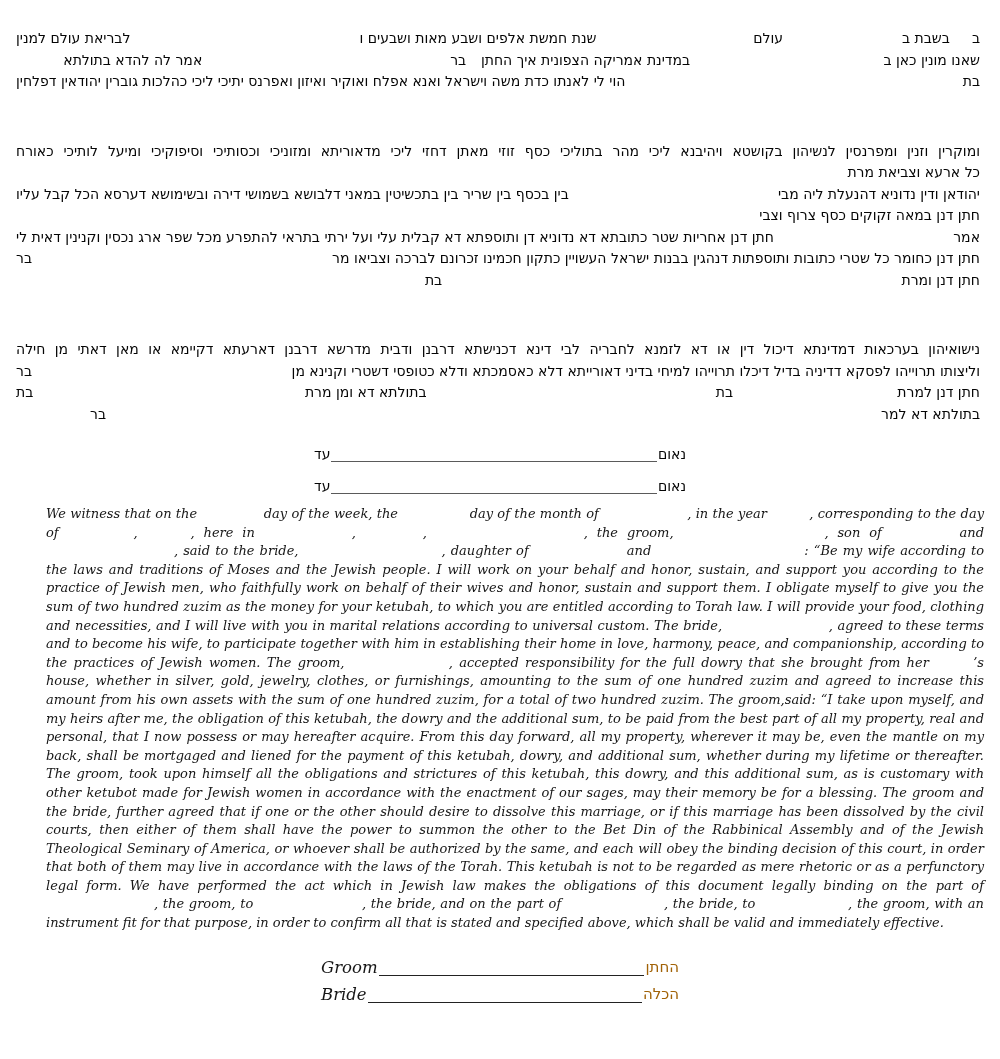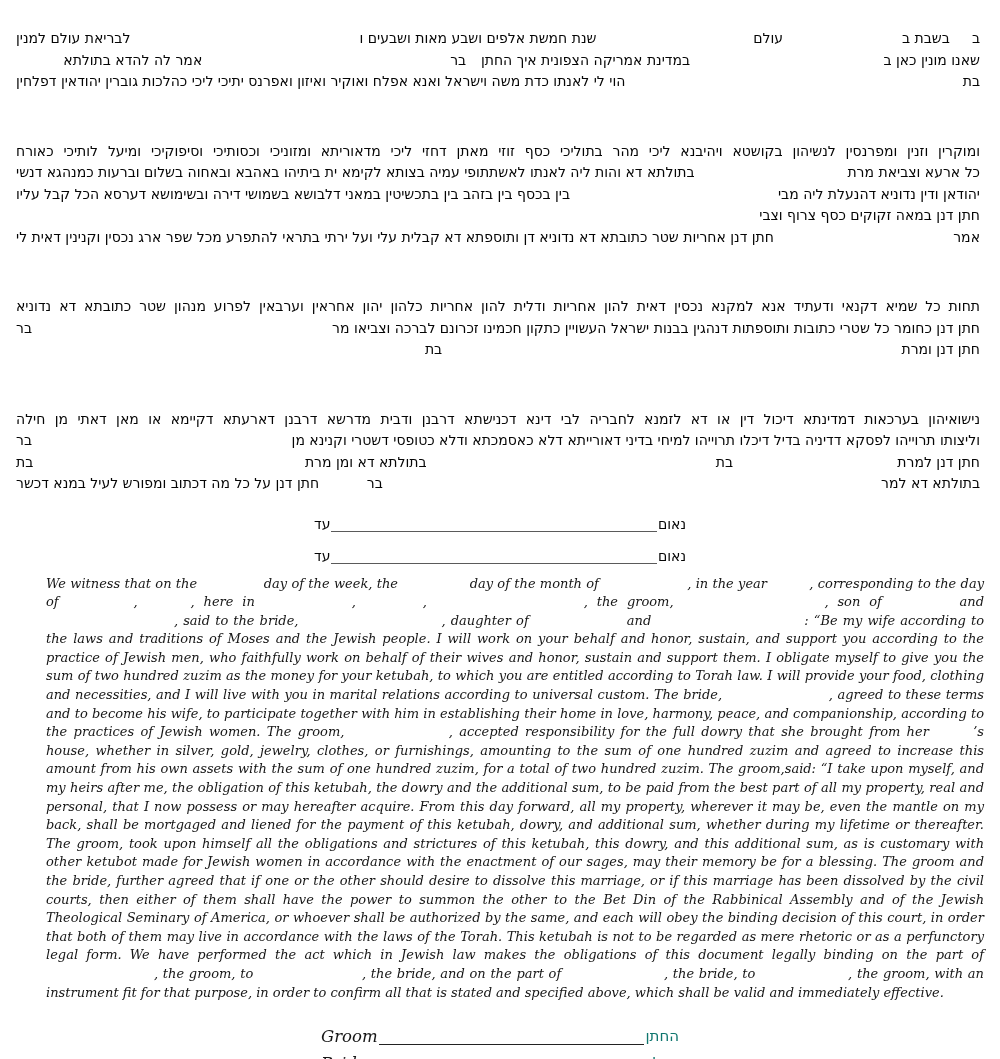--- a/index.html
+++ b/index.html
@@ -78,21 +78,21 @@
     line-height:17px;
   }
   .sig-line{
     flex:1;
     border-bottom:1.5px solid #222222;
     height:13px;
     margin:0 1px;
   }
   .sig-label-he{
     font-size:15px;
-    color:#0f766e;
+    color:#a16207;
     line-height:17px;
   }
 </style>
 </head>
 <body>
 
 <div class="page">
   <div class="hebrew-block">
       <div class="hline">
         <span class="hseg">ב</span>
@@ -117,37 +117,35 @@
       </div>
       <div class="hline">
         <span class="hseg">בת</span>
         <span class="hgap" style="flex-grow: 320;"></span>
         <span class="hseg">הוי לי לאנתו כדת משה וישראל ואנא אפלח ואוקיר ואיזון ואפרנס יתיכי ליכי כהלכות גוברין יהודאין דפלחין</span>
       </div>
       <div class="hline just">ומוקרין וזנין ומפרנסין לנשיהון בקושטא ויהיבנא ליכי מהר בתוליכי כסף זוזי מאתן דחזי ליכי מדאוריתא ומזוניכי וכסותיכי וסיפוקיכי ומיעל לותיכי כאורח</div>
       <div class="hline">
         <span class="hseg">כל ארעא וצביאת מרת</span>
         <span class="hgap" style="flex-grow: 190;"></span>
-        <span class="hseg">בתולתא דא והות ליה לאנתו לאשתתופי עמיה בצותא לקימא ית ביתיהו באהבא ובאחוה בשלום וברעות כמנהגא דנשי</span>
       </div>
       <div class="hline">
         <span class="hseg">יהודאן ודין נדוניא דהנעלת ליה מבי</span>
         <span class="hgap" style="flex-grow: 173;"></span>
-        <span class="hseg">בין בכסף בין בזהב בין בתכשיטין במאני דלבושא בשמושי דירה ובשימושא דערסא הכל קבל עליו</span>
+        <span class="hseg">בין בכסף בין שריר בין בתכשיטין במאני דלבושא בשמושי דירה ובשימושא דערסא הכל קבל עליו</span>
       </div>
       <div class="hline">
         <span class="hseg">חתן דנן במאה זקוקים כסף צרוף וצבי</span>
         <span class="hgap" style="flex-grow: 165;"></span>
       </div>
       <div class="hline">
         <span class="hseg">אמר</span>
         <span class="hgap" style="flex-grow: 187;"></span>
         <span class="hseg">חתן דנן אחריות שטר כתובתא דא נדוניא דן ותוספתא דא קבלית עלי ועל ירתי בתראי להתפרע מכל שפר ארג נכסין וקנינין דאית לי</span>
       </div>
-      <div class="hline just">תחות כל שמיא דקנאי ודעתיד אנא למקנא נכסין דאית להון אחריות ודלית להון אחריות כלהון יהון אחראין וערבאין לפרוע מנהון שטר כתובתא דא נדוניא</div>
       <div class="hline">
         <span class="hseg">חתן דנן כחומר כל שטרי כתובות ותוספתות דנהגין בבנות ישראל העשויין כתקון חכמינו זכרונם לברכה וצביאו מר</span>
         <span class="hgap" style="flex-grow: 150;"></span>
         <span class="hseg">בר</span>
       </div>
       <div class="hline">
         <span class="hseg">חתן דנן ומרת</span>
         <span class="hgap" style="flex-grow: 146;"></span>
         <span class="hseg">בת</span>
         <span class="hgap" style="flex-grow: 130;"></span>
@@ -165,21 +163,20 @@
         <span class="hgap" style="flex-grow: 264;"></span>
         <span class="hseg">בתולתא דא ומן מרת</span>
         <span class="hgap" style="flex-grow: 248;"></span>
         <span class="hseg">בת</span>
       </div>
       <div class="hline">
         <span class="hseg">בתולתא דא למר</span>
         <span class="hgap" style="flex-grow: 387;"></span>
         <span class="hseg">בר</span>
         <span class="hgap" style="flex-grow: 37;"></span>
-        <span class="hseg">חתן דנן על כל מה דכתוב ומפורש לעיל במנא דכשר</span>
       </div>
     </div>
   <div class="witness-section">
       <div class="witness-row">
         <span>נאום</span>
         <span class="w-line"></span>
         <span>עד</span>
       </div>
       <div class="witness-row">
         <span>נאום</span>

